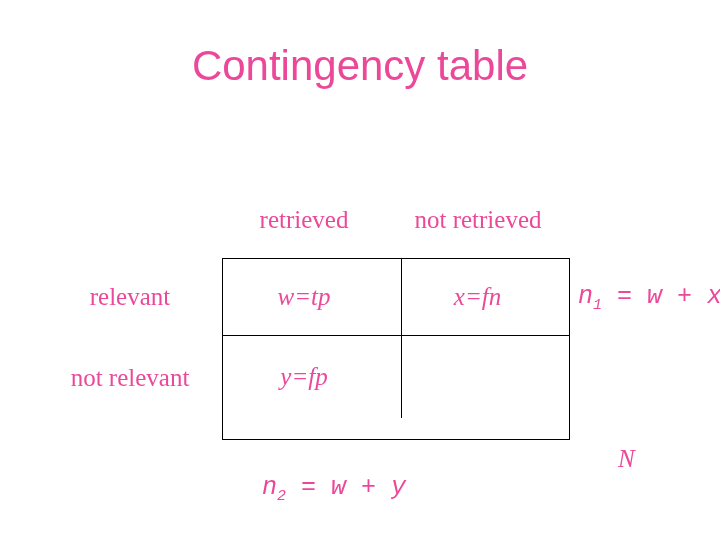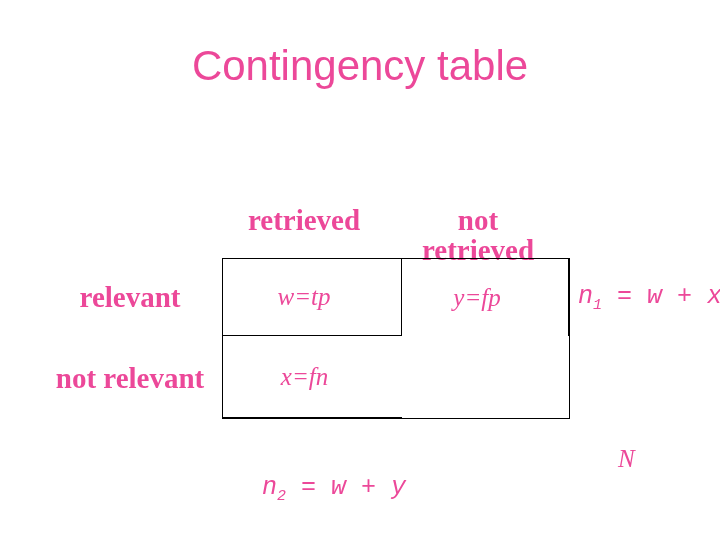--- a/index.html
+++ b/index.html
@@ -24,23 +24,22 @@
     margin: 0;
     font-family: "Liberation Sans", sans-serif;
     font-weight: normal;
     font-size: 42px;
     line-height: 1.1;
     text-align: center;
     letter-spacing: 0px;
   }
   .serif-label {
     font-family: "Liberation Serif", serif;
-    font-size: 29px;
+    font-size: 25px;
     line-height: 30px;
-    font-weight: bold;
   }
   .col-header {
     position: absolute;
     top: 205px;
     text-align: center;
     box-sizing: border-box;
     padding-right: 16px;
   }
   .ch1 { left: 222px; width: 180px; }
   .ch2 { left: 402px; width: 168px; }
@@ -52,21 +51,21 @@
     align-items: center;
     justify-content: center;
   }
   .rh1 { top: 258px; height: 78px; }
   .rh2 { top: 336px; height: 83px; }
   .ctable {
     position: absolute;
     left: 222px;
     top: 258px;
     width: 348px;
-    height: 161px;
+    height: 182px;
     box-sizing: border-box;
     border: 1px solid #000;
     display: grid;
     grid-template-columns: 179px 167px;
     grid-template-rows: 77px 82px;
   }
   .cell {
     display: flex;
     align-items: center;
     justify-content: center;
@@ -123,22 +122,22 @@
   <div class="col-header ch1 serif-label">retrieved</div>
 
   <div class="col-header ch2 serif-label">not retrieved</div>
 
   <div class="row-header rh1 serif-label">relevant</div>
 
   <div class="row-header rh2 serif-label">not relevant</div>
 
   <div class="ctable">
     <div class="cell c00">w=tp</div>
+    <div class="cell c01">x=fn</div>
     <div class="cell c10">y=fp</div>
-    <div class="cell c01">x=fn</div>
   </div>
 
   <div class="row-total">
     <span class="eq"><span>n</span><sub>1</sub><span> = w + x</span></span>
   </div>
 
   <div class="col-total">
     <span class="eq"><span>n</span><sub>2</sub><span> = w + y</span></span>
   </div>
 

